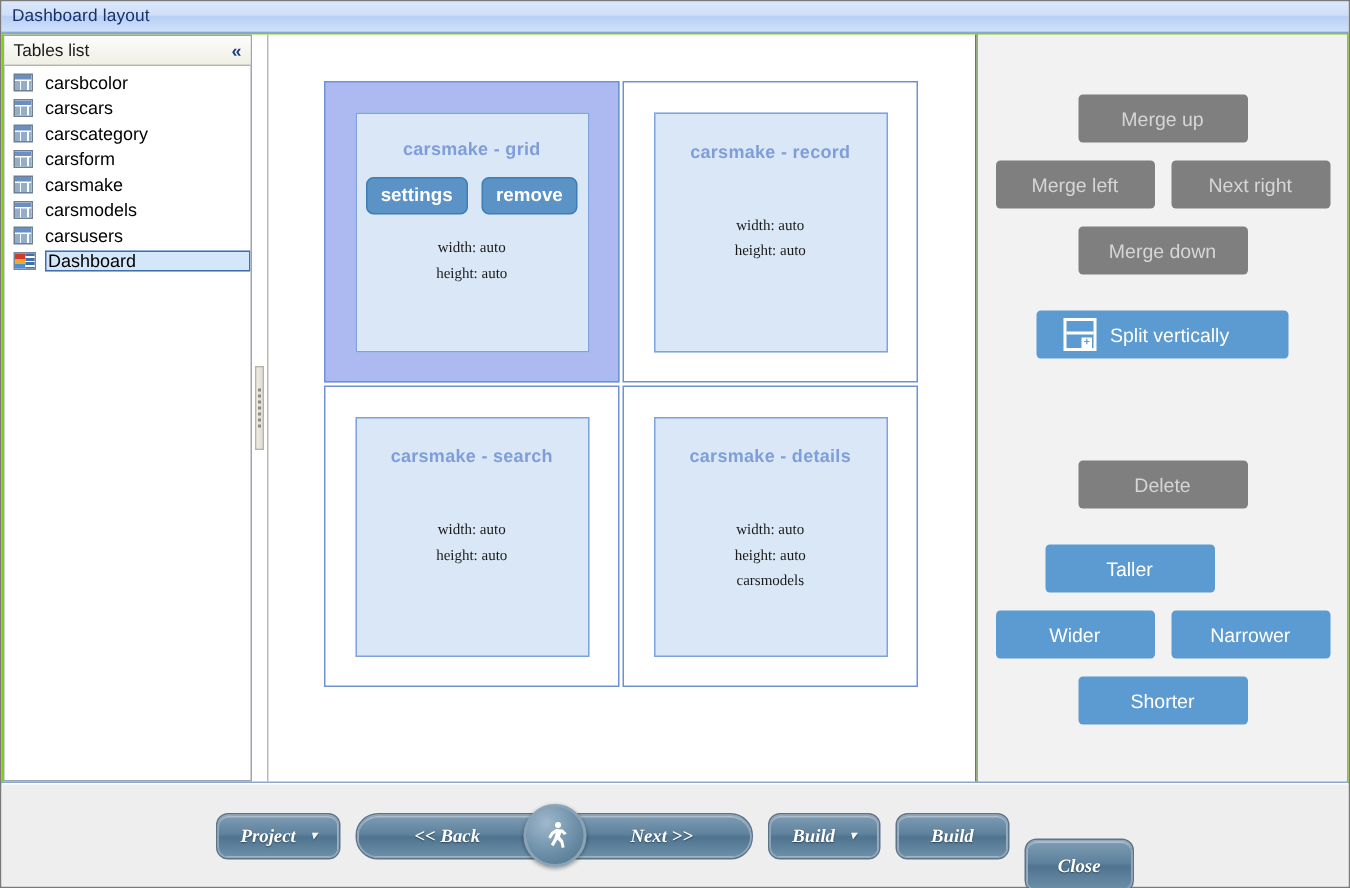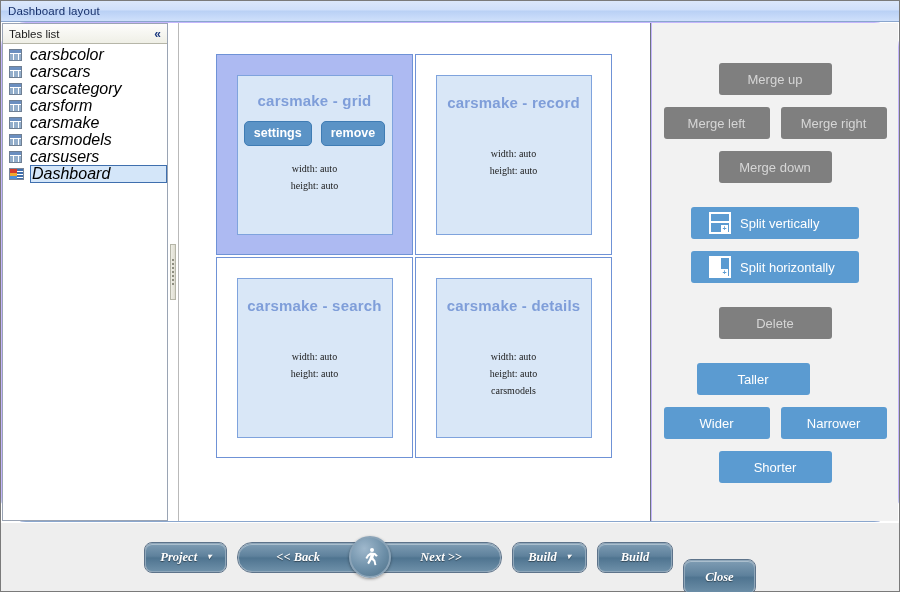--- a/index.html
+++ b/index.html
@@ -27,23 +27,22 @@
   }
   #titlebar .title-text {
     font-size: 11.5px; color: #17306b;
     padding-left: 7px; letter-spacing: .1px;
   }
 
   
   #content {
     position: absolute; left: 0; top: 21px;
     width: 898px; height: 500px;
-    background: #c4b5fd;
+    background: #84cc16;
     border-bottom: 1px solid #8aa6cd;
-    border-radius: 25px;
   }
 
   
   #sidebar {
     position: absolute; left: 1px; top: 1px;
     width: 166px; height: 498px;
     background: #ffffff;
     border: 1px solid #9aa4b4;
     display: flex; flex-direction: column;
   }
@@ -59,23 +58,22 @@
     font-size: 12px; color: #1b3a80; font-weight: bold;
     line-height: 1; cursor: pointer; padding: 0 1px;
   }
   #table-list { flex: 1 1 auto; padding-top: 2px; overflow: hidden; }
   .table-row {
     display: flex; align-items: center;
     height: 17px; padding-left: 6px; gap: 6px;
     cursor: default;
   }
   .table-row .row-label {
-    font-size: 16px; color: #000000; line-height: 1;
+    font-size: 12px; color: #000000; line-height: 1;
     padding: 1px 2px;
-    font-style: italic;
   }
   .table-row.selected .row-label {
     background: #d4e6f9;
     border: 1px solid #3f6fae;
     padding: 0px 1px;
     flex: 1 1 auto;
   }
 
   
   .icon-table {
@@ -158,21 +156,21 @@
   }
   .cell.selected { background: #adbaf2; }
   .widget {
     width: 156px; height: 160px;
     background: #d9e7f7;
     border: 1px solid #7fa3dd;
     display: flex; flex-direction: column; align-items: center;
     padding-top: 16px;
   }
   .widget-title {
-    font-size: 15px; font-weight: bold; color: #7f9ed9;
+    font-size: 12px; font-weight: bold; color: #7f9ed9;
     letter-spacing: .2px; margin-bottom: 12px;
   }
   .widget-buttons { display: flex; gap: 9px; margin-bottom: 14px; }
   .widget-btn {
     background: #5b93c6;
     border: 1px solid #3f7cb4;
     border-radius: 5px;
     color: #ffffff;
     font-size: 12.5px; font-weight: bold;
     padding: 5px 9px 6px 9px;
@@ -415,44 +413,36 @@
     </div>
 
     <div id="toolpanel">
 
       <div class="tool-row" style="position:absolute; left:0; top:40px; width:246px;">
         <button class="tool-btn gray w-wide">Merge up</button>
       </div>
 
       <div class="tool-row" style="position:absolute; left:0; top:84px; width:246px;">
         <button class="tool-btn gray w-half">Merge left</button>
-        <button class="tool-btn gray w-half">Merge right</button>
+        <button class="tool-btn gray w-half">Next right</button>
       </div>
 
       <div class="tool-row" style="position:absolute; left:0; top:128px; width:246px;">
         <button class="tool-btn gray w-wide">Merge down</button>
       </div>
 
       <div class="tool-row" style="position:absolute; left:0; top:184px; width:246px;">
         <button class="tool-btn blue w-split">
           <span class="split-icon vert">
               <span class="plus">+</span>
             </span>
           <span>Split vertically</span>
         </button>
       </div>
 
-      <div class="tool-row" style="position:absolute; left:0; top:228px; width:246px;">
-        <button class="tool-btn blue w-split">
-          <span class="split-icon horz">
-              <span class="plus">+</span>
-            </span>
-          <span>Split horizontally</span>
-        </button>
-      </div>
 
       <div class="tool-row" style="position:absolute; left:0; top:284px; width:246px;">
         <button class="tool-btn gray w-wide">Delete</button>
       </div>
 
       <div class="tool-row" style="position:absolute; left:0; top:340px; width:202px;">
         <button class="tool-btn blue w-wide">Taller</button>
       </div>
 
       <div class="tool-row" style="position:absolute; left:0; top:384px; width:246px;">

